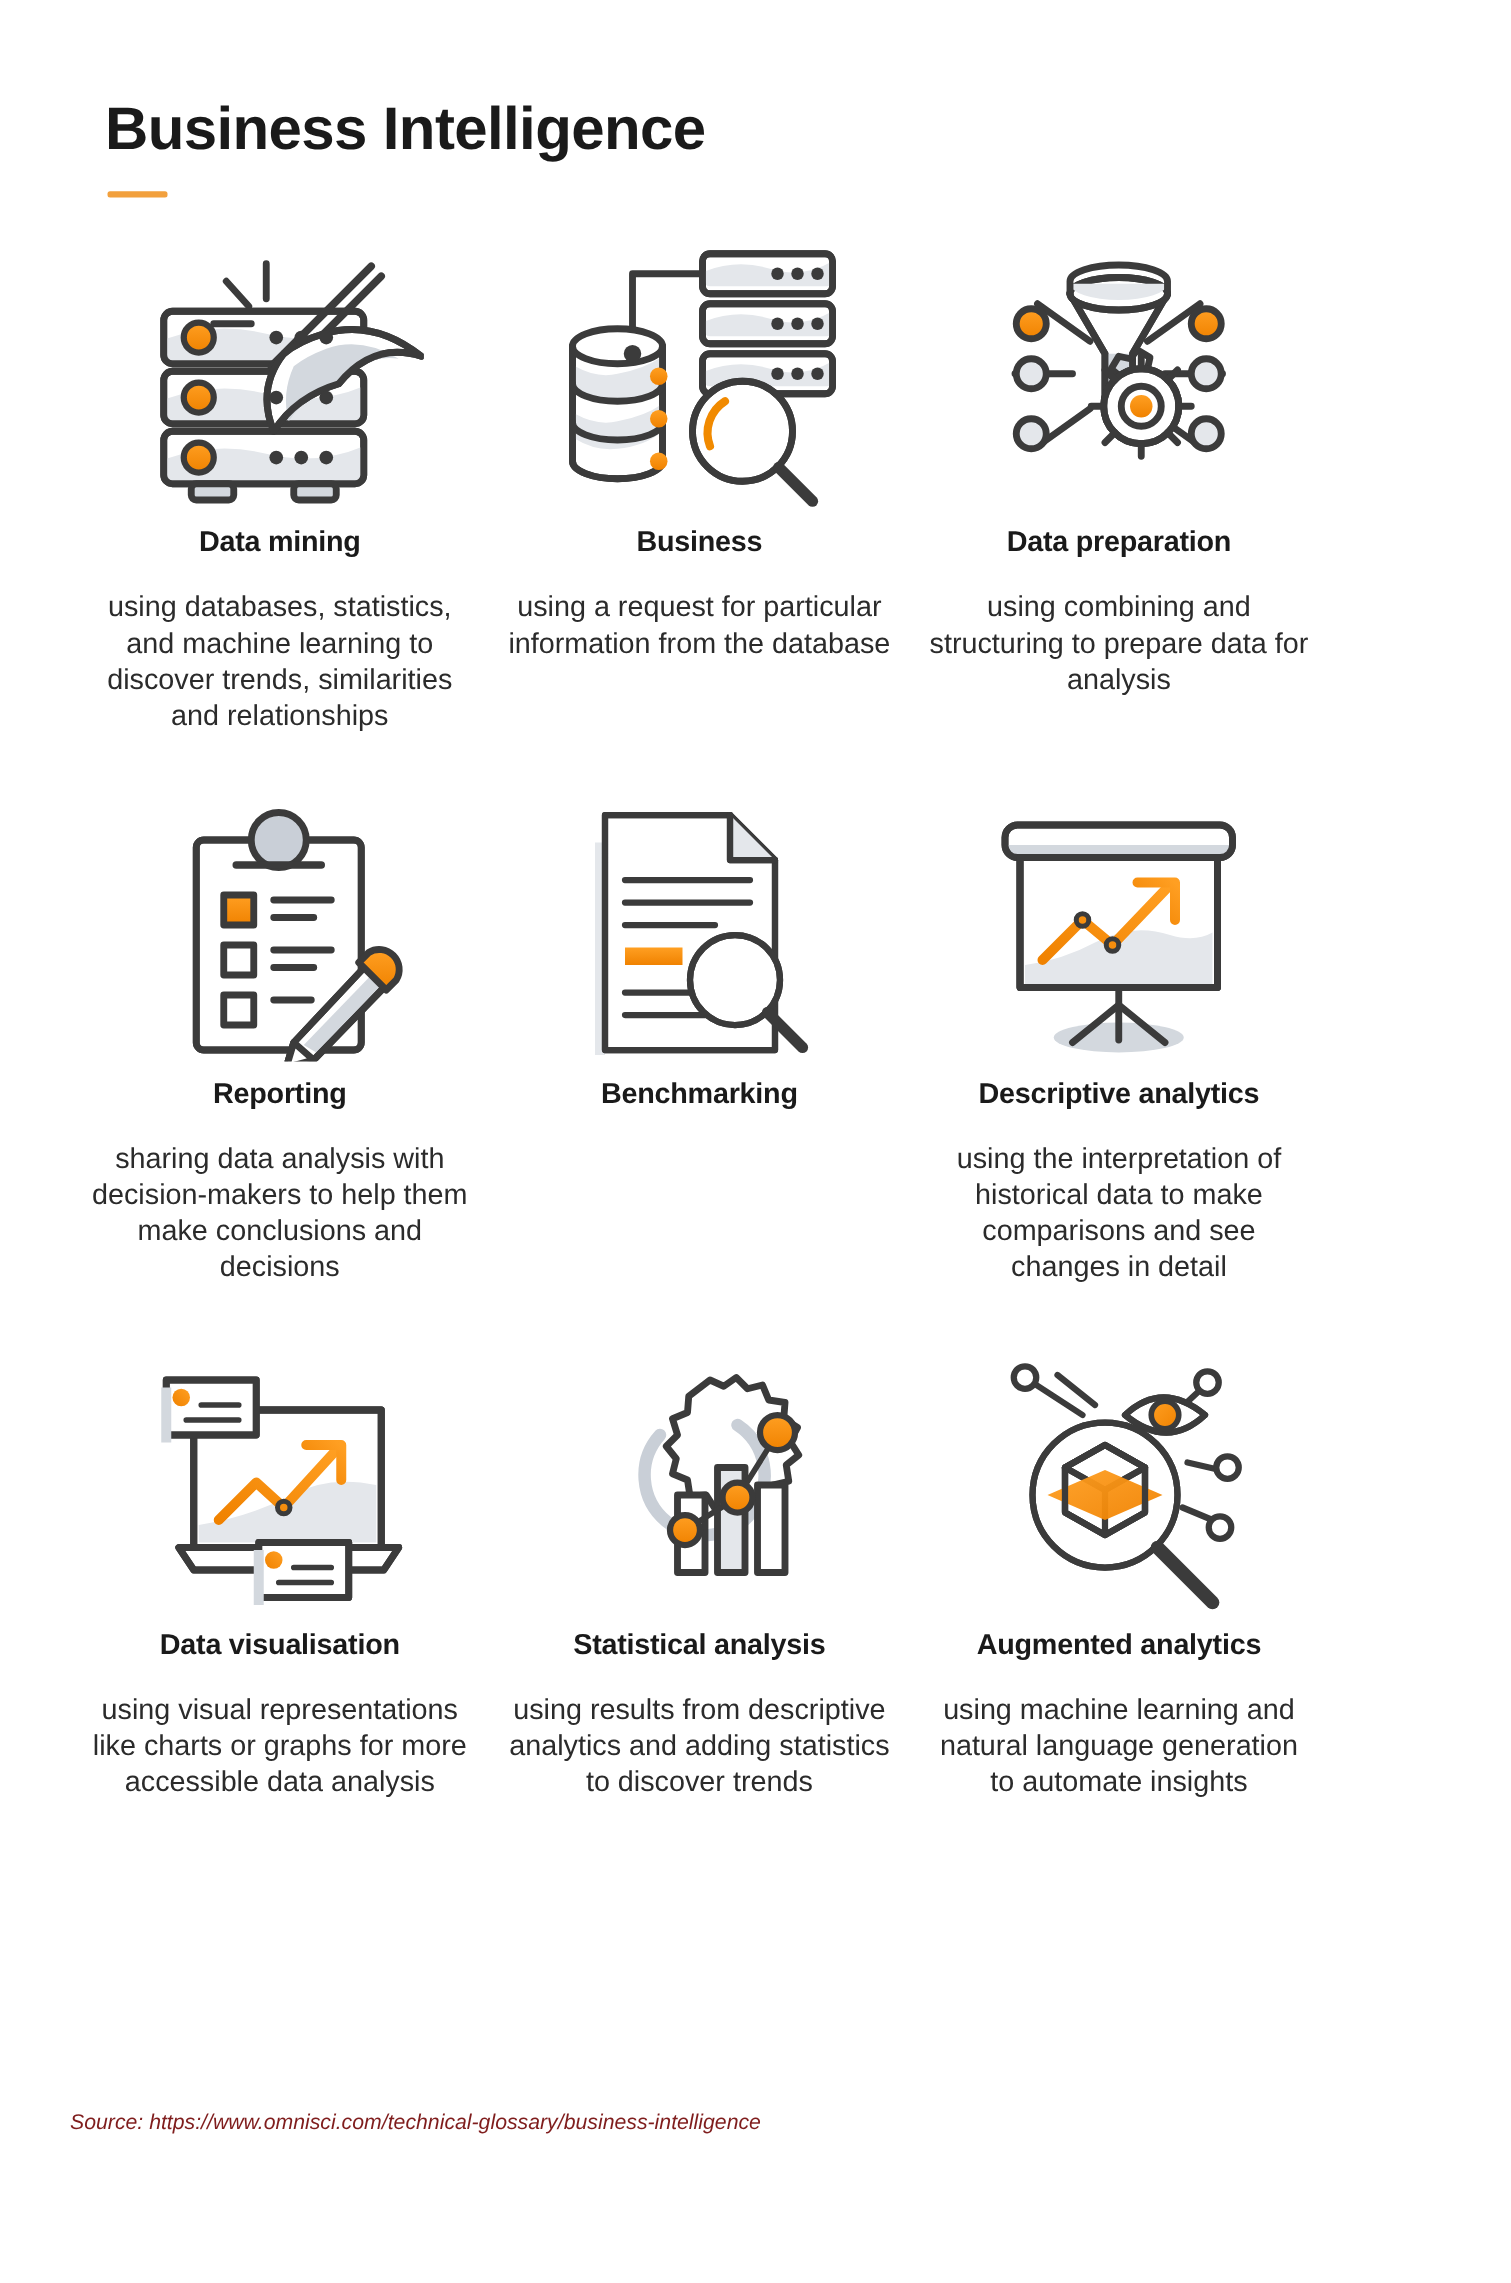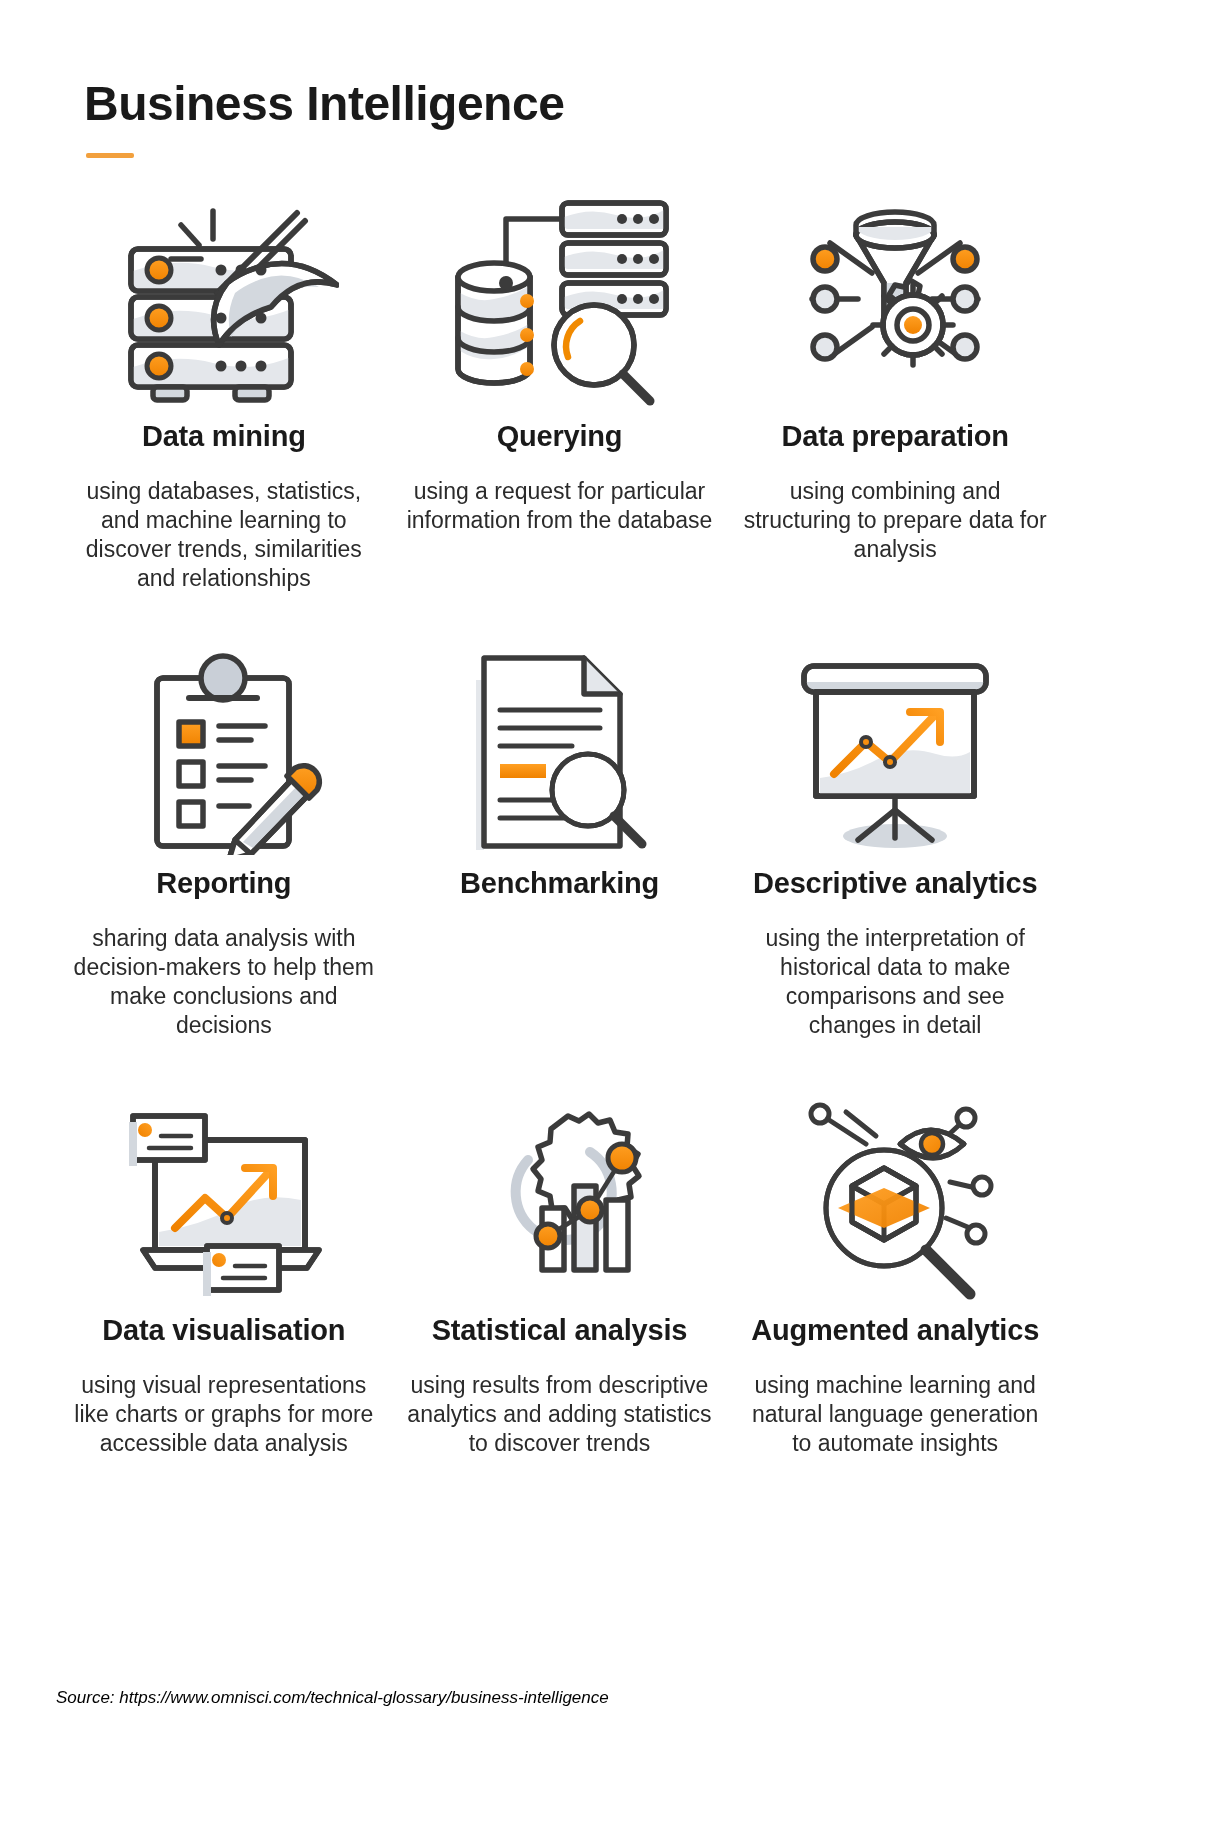--- a/index.html
+++ b/index.html
@@ -45,42 +45,42 @@
     padding: 0 14px;
   }
   .icon-wrap {
     height: 212px;
     display: flex;
     align-items: center;
     justify-content: center;
   }
   .icon-wrap svg { display: block; }
   .cell-title {
-    font-size: 29px;
+    font-size: 23px;
     font-weight: bold;
     color: #1a1a1a;
     text-align: center;
     margin-top: 8px;
     letter-spacing: -0.2px;
   }
   .cell-desc {
     font-size: 23px;
     line-height: 29px;
     color: #2b2b2b;
     text-align: center;
     margin-top: 24px;
     max-width: 330px;
   }
   .source {
     position: absolute;
     left: 56px;
     bottom: 118px;
     font-size: 17px;
     font-style: italic;
-    color: #000000;
+    color: #7f1d1d;
   }
   .r1 .icon-wrap { height: 220px; }
   .r2 { margin-top: 44px; }
   .r3 { margin-top: 44px; }
 </style>
 </head>
 <body>
 
 <div class="page">
 
@@ -192,21 +192,21 @@
           </g>
           <circle cx="62" cy="86" r="7" fill="#3B3B3B"></circle>
           <defs>
             <linearGradient id="og2" x1="0" y1="0" x2="0" y2="1">
               <stop offset="0" stop-color="#FF9F22"></stop>
                 <stop offset="1" stop-color="#F08200"></stop>
             </linearGradient>
           </defs>
         </svg>
       </div>
-      <div class="cell-title">Querying</div>
+      <div class="cell-title">Business</div>
       <div class="cell-desc">using a request for particular information from the database</div>
     </div>
 
     <div class="cell r1">
       <div class="icon-wrap">
         <svg width="230" height="210" viewBox="0 0 230 210">
           <g fill="none" stroke="#3B3B3B" stroke-width="5.5" stroke-linecap="round" stroke-linejoin="round">
 
             <path d="M50 46 L92 76"></path>
               <path d="M32 102 L78 102"></path>

